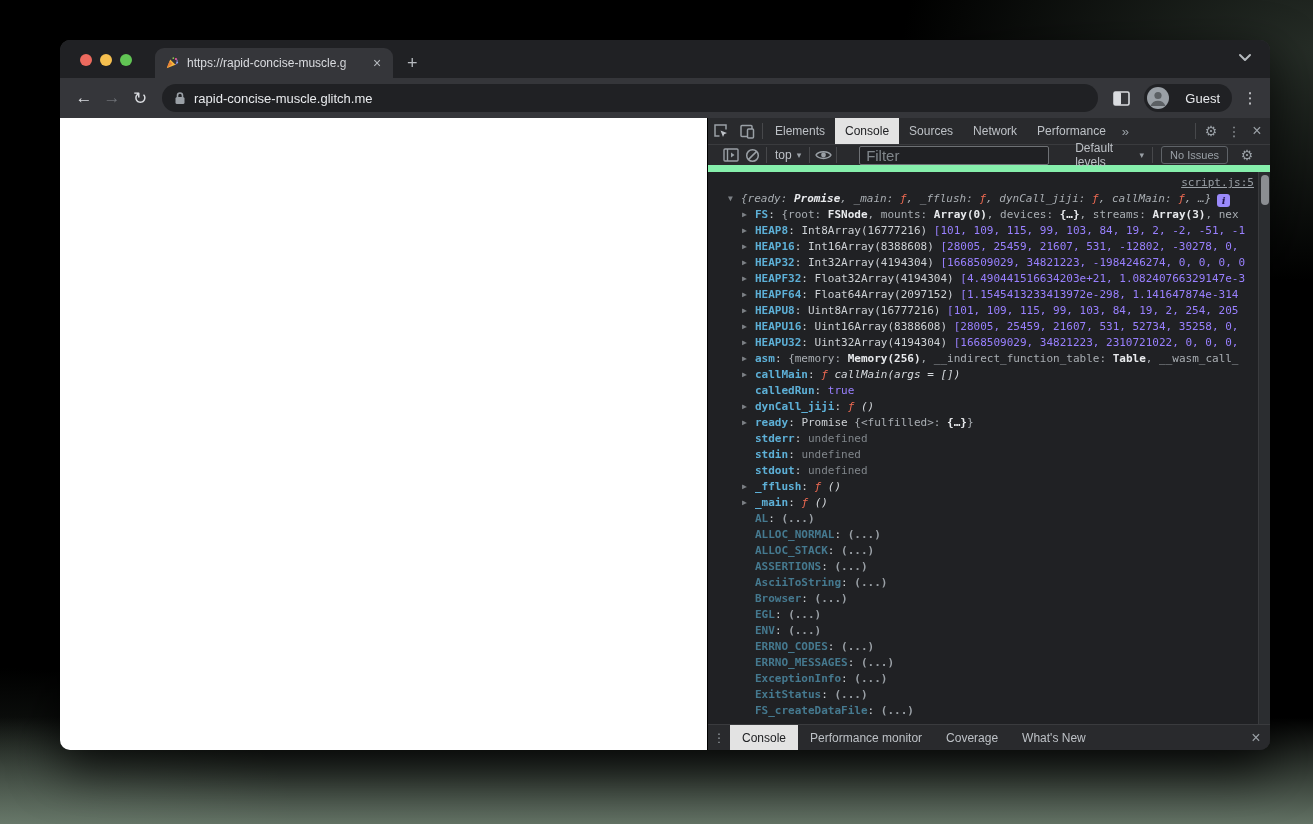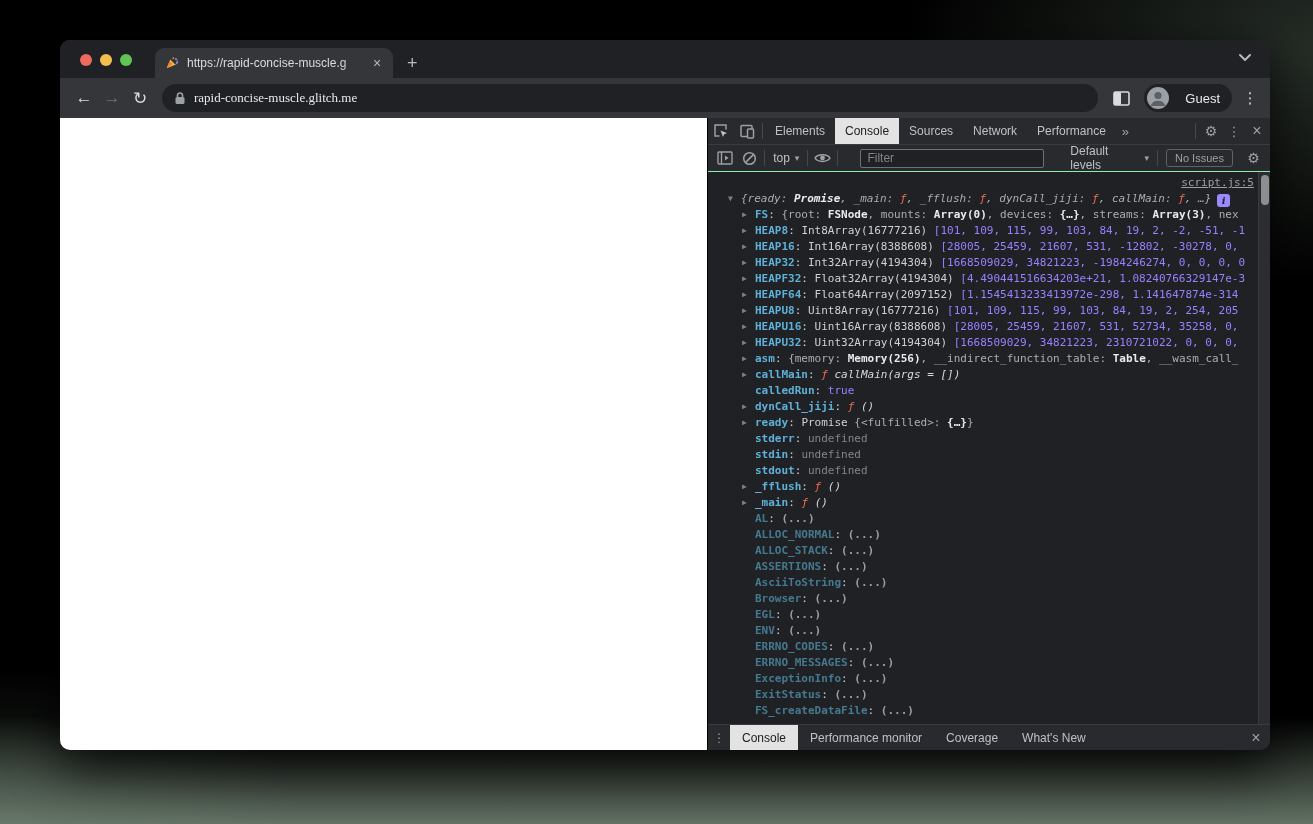--- a/index.html
+++ b/index.html
@@ -27,21 +27,21 @@
   .tab-close { color:#b6babf; font-size:14px; line-height:14px; width:16px; text-align:center; cursor:default; }
   .newtab { color:#b6babf; font-size:18px; line-height:18px; margin-left:14px; padding-bottom:6px; }
   .strip-chevron { position:absolute; right:18px; top:13px; }
 
   
   .toolbar { height:40px; background:#35363a; display:flex; align-items:center; padding:0 10px; }
   .navbtn { width:28px; height:28px; display:flex; align-items:center; justify-content:center;
     color:#dadce0; font-size:17px; }
   .navbtn.disabled { color:#6e7176; }
   .urlbar { flex:1; height:28px; background:#202124; border-radius:14px; margin:0 8px;
-    display:flex; align-items:center; padding:0 12px;font-family:Liberation Serif, serif; }
+    display:flex; align-items:center; padding:0 12px; }
   .url-text { color:#e8eaed; font-size:13px; margin-left:8px; }
   .guest { height:28px; background:#202124; border-radius:14px; display:flex; align-items:center;
     padding:0 12px 0 3px; margin:0 8px; }
   .guest-label { color:#e8eaed; font-size:13px; margin-left:16px; font-weight:500; }
   .kebab { color:#dadce0; font-size:15px; width:20px; text-align:center; letter-spacing:0; }
 
   
   .content { display:flex; height:632px; }
   .page { flex:1; background:#fff; }
 
@@ -49,25 +49,25 @@
   .devtools { width:563px; background:#202124; border-left:1px solid #000; display:flex; flex-direction:column; font-family:"Liberation Sans", sans-serif; }
   .dt-tabs { height:27px; background:#292a2d; border-bottom:1px solid #3a3b3e; display:flex; align-items:center; flex-shrink:0; }
   .dt-icon { width:26px; height:100%; display:flex; align-items:center; justify-content:center; color:#9aa0a6; }
   .vsep { width:1px; height:16px; background:#47484b; margin:0 2px; flex-shrink:0; }
   .dt-tab { height:100%; display:flex; align-items:center; padding:0 10px; color:#bdc1c6; font-size:12px; white-space:nowrap; }
   .dt-tab.active { background:#e3e3e3; color:#202124; }
   .more-tabs { color:#9aa0a6; font-size:13px; padding:0 6px; }
   .dt-right { margin-left:auto; display:flex; align-items:center; }
   .glyph { color:#9aa0a6; font-family:"DejaVu Sans", sans-serif; }
 
-  .dt-filterrow { height:27px; background:#292a2d; border-bottom:1px solid #86efac; display:flex; align-items:center; padding:0 4px; flex-shrink:0; }
+  .dt-filterrow { height:27px; background:#292a2d; border-bottom:7px solid #86efac; display:flex; align-items:center; padding:0 12px; flex-shrink:0; }
   .ctx { color:#bdc1c6; font-size:12px; display:flex; align-items:center; gap:5px; padding:0 6px; }
   .caret { font-size:9px; color:#9aa0a6; }
   .filter-input { width:190px; height:19px; background:#202124; border:1px solid #6e7175; border-radius:2px;
-    color:#f0abfc; font-size:12px; padding:0 6px; margin:0 20px; font-family:"Liberation Sans",sans-serif; }
+    color:#f0abfc; font-size:15px; padding:0 6px; margin:0 20px; font-family:"Liberation Sans",sans-serif; }
   .filter-input::placeholder { color:#80868b; }
   .no-issues { border:1px solid #5f6368; border-radius:3px; color:#9aa0a6; font-size:11px; padding:2px 8px; margin:0 6px; white-space:nowrap; }
 
   
   .messages { flex:1; position:relative; overflow:hidden; padding-top:3px;
     font-family:"DejaVu Sans Mono", monospace; font-size:11px; }
   .crow { height:16px; line-height:16px; white-space:nowrap; overflow:hidden; color:#d5d9dd; }
   .link-row { text-align:right; padding-right:16px; }
   .src-link { color:#9aa0a6; text-decoration:underline; }
   .preview-row { padding-left:20px; font-style:italic; }

